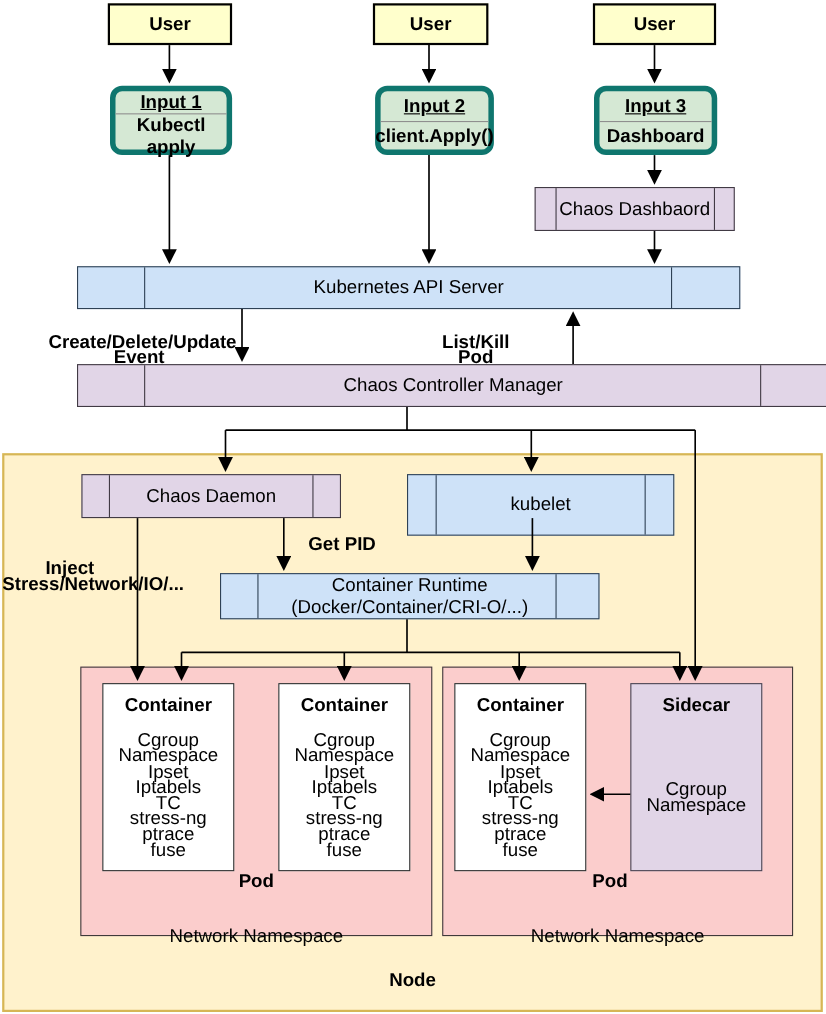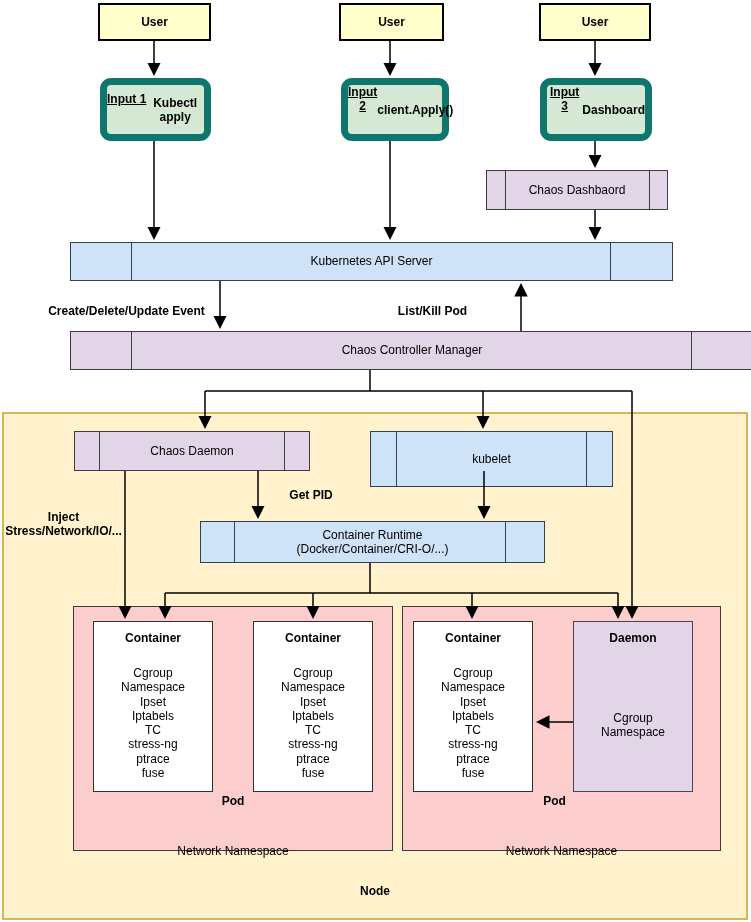--- a/index.html
+++ b/index.html
@@ -1,31 +1,31 @@
 <!DOCTYPE html>
 <html><head>
 <meta charset="utf-8">
 <style>
   html,body{margin:0;padding:0;background:#fff;}
   .canvas{
     position:relative;width:751px;height:922px;background:#ffffff;
-    font-family:"Liberation Sans",sans-serif;font-size:12px;color:#000;
+    font-family:"Liberation Sans",sans-serif;font-size:17px;color:#000;
     overflow:hidden;
   }
   .abs{position:absolute;box-sizing:border-box;}
   .box{position:absolute;box-sizing:border-box;display:flex;align-items:center;
        justify-content:center;text-align:center;line-height:1.18;}
   .pre{white-space:pre-line;}
 
   
   .user{background:#FFFFCC;border:2.6px solid #000;font-weight:bold;}
 
   
-  .input{background:#D5E8D4;border:7px solid #0f766e;border-radius:11px;
-         display:flex;flex-direction:row;align-items:stretch;text-align:center;}
+  .input{background:#D5E8D4;border:5px solid #0f766e;border-radius:11px;
+         display:flex;flex-direction:column;align-items:stretch;text-align:center;}
   .input .hd{height:27px;display:flex;align-items:center;justify-content:center;
              font-weight:bold;text-decoration:underline;}
   .input .dv{border-top:1px solid #8f8f8f;}
   .input .bd{flex:1;display:flex;align-items:center;justify-content:center;font-weight:bold;}
 
   
   .proc{position:absolute;box-sizing:border-box;display:flex;align-items:center;
         justify-content:center;text-align:center;line-height:1.2;}
   .proc .bar{position:absolute;top:0;bottom:0;width:0;}
   .purple{background:#E1D5E7;border:1.4px solid #413a44;}
@@ -150,21 +150,21 @@
     <div class="items pre">Cgroup
 Namespace
 Ipset
 Iptabels
 TC
 stress-ng
 ptrace
 fuse</div>
   </div>
   <div class="abs sidecar" style="left:573px;top:621px;width:120px;height:171px;">
-    <div class="title">Daemon</div>
+    <div class="title">Sidecar</div>
     <div class="items pre">Cgroup
 Namespace</div>
   </div>
 
   <div class="lbl" style="left:73px;top:794px;width:320px;">Pod</div>
   <div class="lbl" style="left:402px;top:794px;width:305px;">Pod</div>
   <div class="lbl plain" style="left:73px;top:824px;width:320px;">Network Namespace</div>
   <div class="lbl plain" style="left:402px;top:824px;width:319px;">Network Namespace</div>
   <div class="lbl" style="left:2px;top:884px;width:746px;">Node</div>
 

